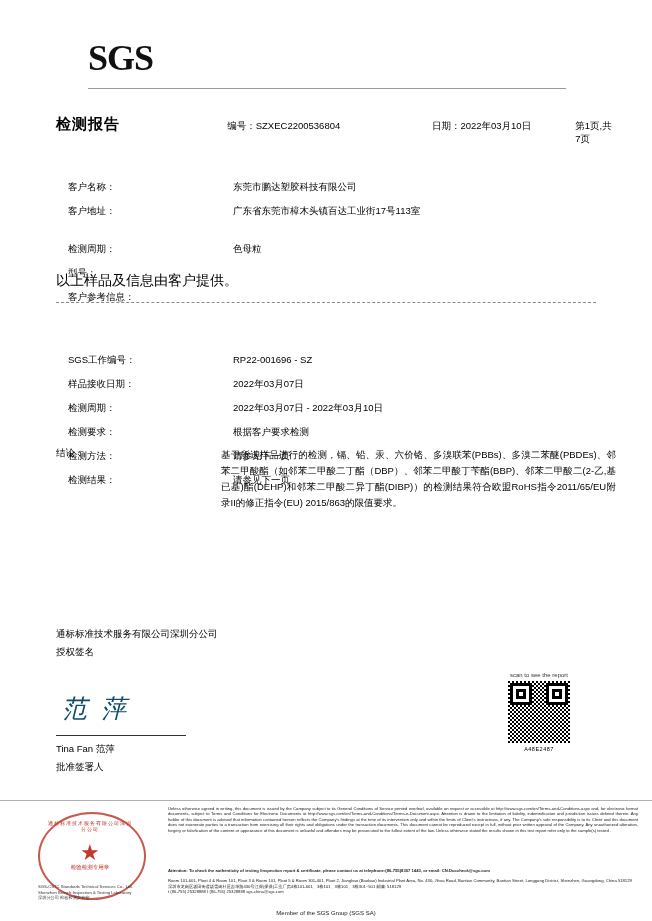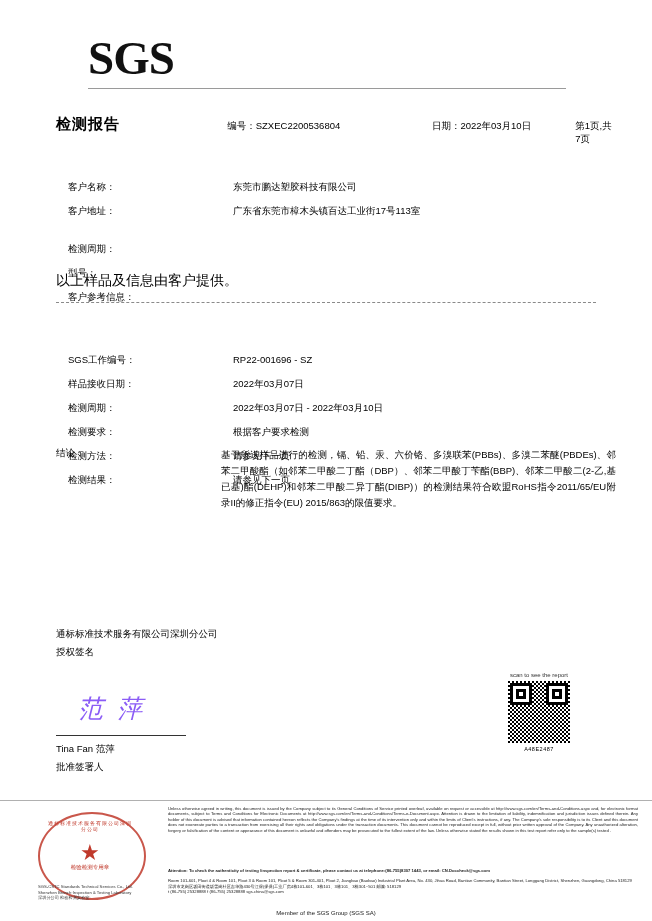--- a/index.html
+++ b/index.html
@@ -24,21 +24,21 @@
 
   
   .logo-wrap {
     position: absolute;
     left: 88px;
     top: 32px;
   }
   .sgs-logo {
     font-family: "Liberation Serif", serif;
     font-weight: bold;
-    font-size: 47px;
+    font-size: 36px;
     letter-spacing: -1px;
     color: #111;
     line-height: 52px;
   }
   .logo-rule {
     position: absolute;
     left: 88px;
     top: 88px;
     width: 478px;
     border-top: 1px solid #9a9a9a;
@@ -154,26 +154,26 @@
   }
   .sig-rule {
     position: absolute;
     left: 56px;
     top: 735px;
     width: 130px;
     border-top: 1px solid #333;
   }
   .handwriting {
     position: absolute;
-    left: 78px;
+    left: 62px;
     top: 692px;
     font-family: "Liberation Serif", serif;
     font-size: 25px;
     font-style: italic;
-    color: #8b5cf6;
+    color: #0c4a6e;
     letter-spacing: 4px;
   }
 
   
   .qr-wrap {
     position: absolute;
     left: 506px;
     top: 672px;
     width: 66px;
     text-align: center;
@@ -327,20 +327,21 @@
     <div class="frow">
       <div class="flabel">客户地址：</div>
       <div class="fvalue ind">广东省东莞市樟木头镇百达工业街17号113室</div>
     </div>
     <div class="frow" style="height:14px">
         <div class="flabel"></div>
         <div class="fvalue"></div>
       </div>
     <div class="frow">
       <div class="flabel">检测周期：</div>
+      <div class="fvalue ind2">色母粒</div>
     </div>
     <div class="frow">
       <div class="flabel">型号：</div>
     </div>
     <div class="frow">
       <div class="flabel">客户参考信息：</div>
     </div>
   </div>
 
   <div class="note">以上样品及信息由客户提供。</div>

